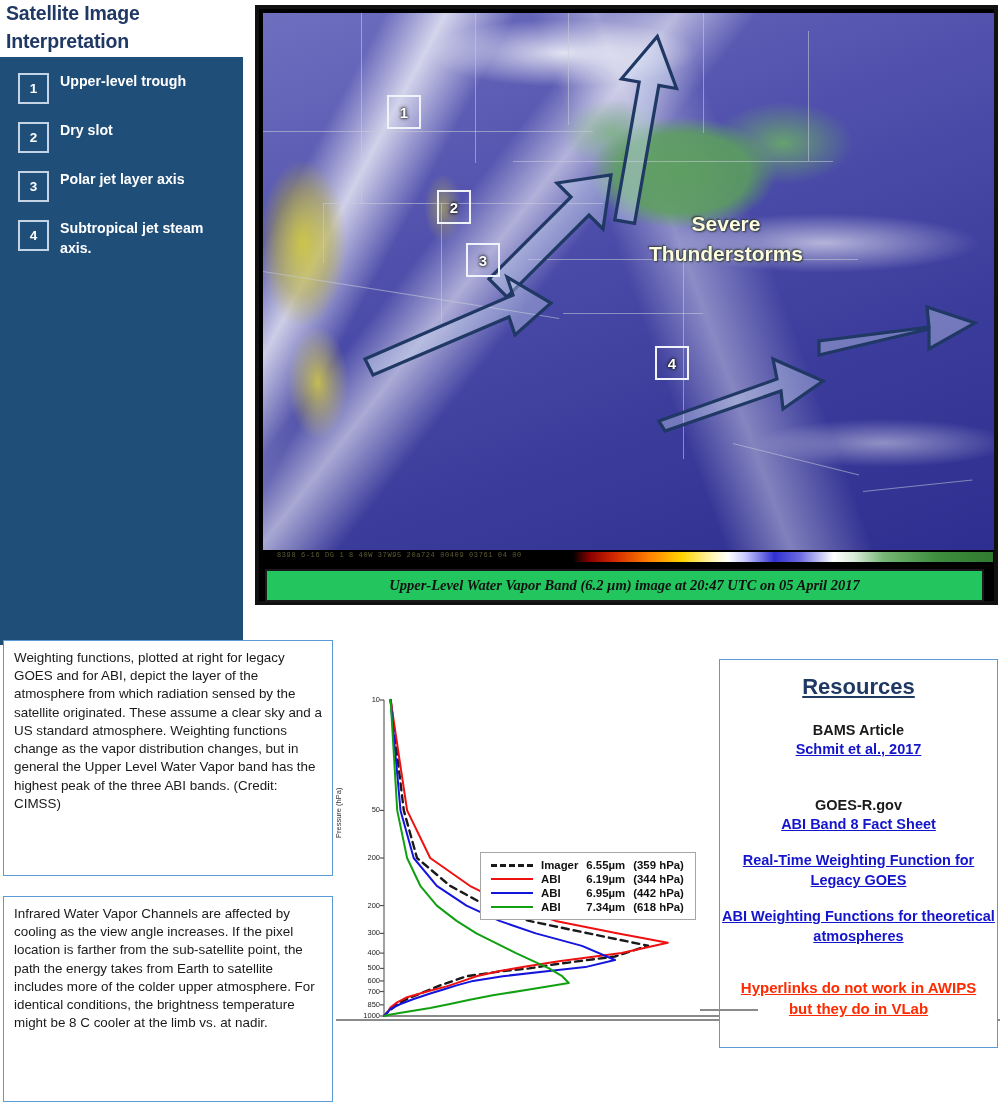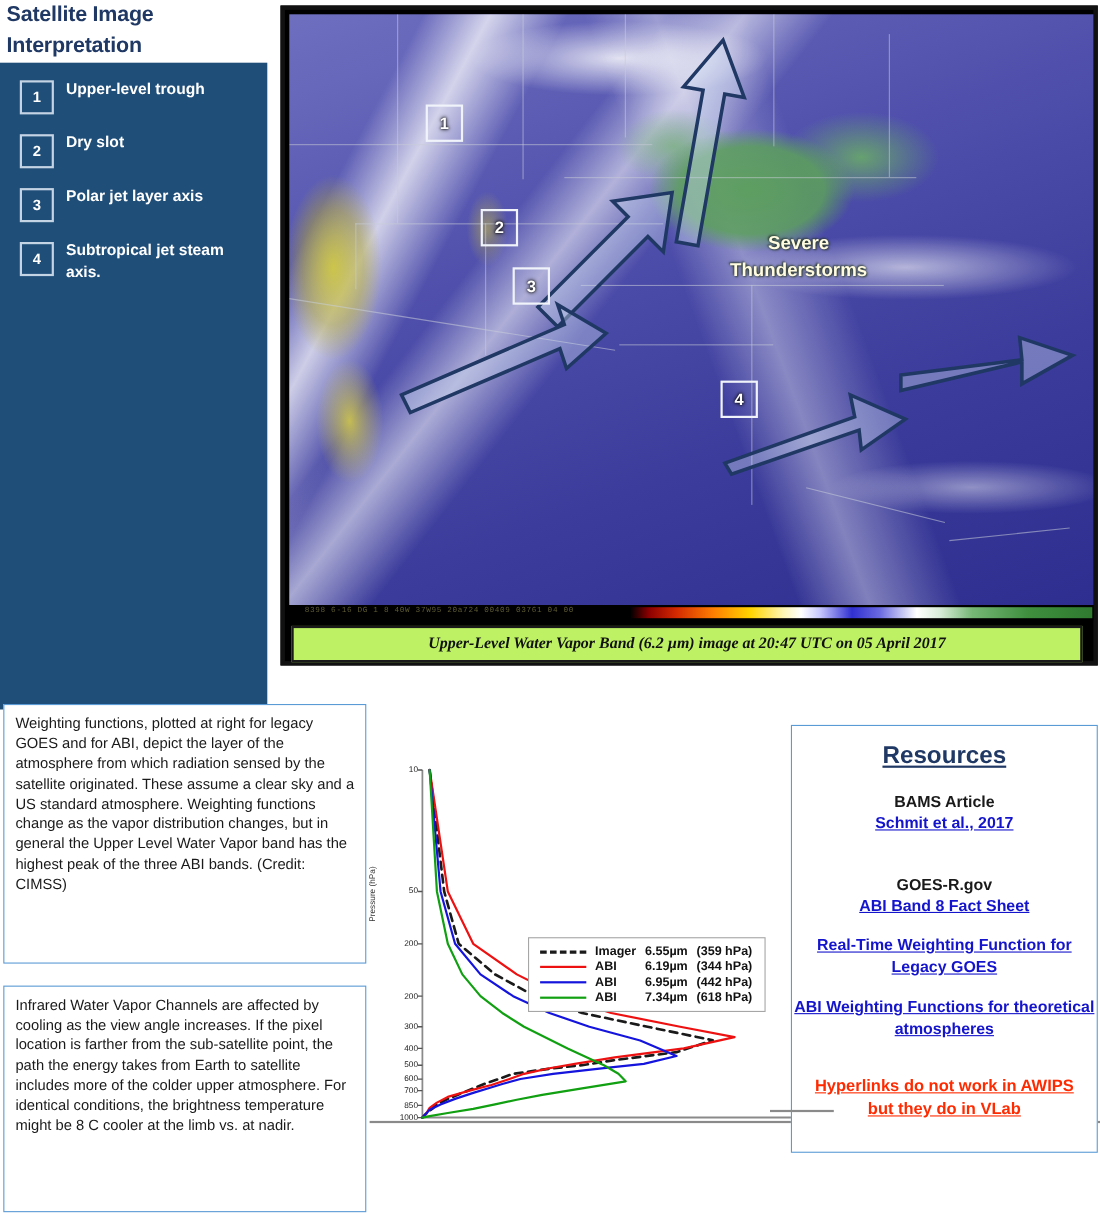--- a/index.html
+++ b/index.html
@@ -74,21 +74,21 @@
   .sat-badge {
     position: absolute; width: 34px; height: 34px;
     border: 2.5px solid #f0f4fa; color: #ffffff;
     font-size: 15px; font-weight: bold;
     display: flex; align-items: center; justify-content: center;
     text-shadow: 0 0 4px #000, 0 0 2px #000;
     background: transparent;
   }
   #severe-label {
     position: absolute; left: 378px; top: 196px; width: 170px;
-    text-align: center; color: #fffbe0; font-size: 17px; font-weight: bold;
+    text-align: center; color: #fffbe0; font-size: 21px; font-weight: bold;
     line-height: 1.45; text-shadow: 1px 1px 2px #2a3a2a, -1px -1px 2px #2a3a2a;
   }
   .arrow { position: absolute; }
   .arrow svg { display:block; overflow: visible; }
   #colorbar {
     position: absolute; left: 4px; top: 541px; width: 731px; height: 14px;
     background: #000;
   }
   #colorbar .bar {
     position: absolute; left: 310px; top: 2px; width: 420px; height: 10px;
@@ -97,21 +97,21 @@
       #fff6b0 33%, #ffffff 37%, #c8c8ff 41%, #3030d0 48%, #6a6ae0 54%,
       #ffffff 62%, #d8ecd8 67%, #76b776 74%, #3f8f3f 86%, #2f7a2f 100%);
   }
   #colorbar .cbtext {
     position: absolute; left: 14px; top: 1px;
     color: #6e6b3c; font-size: 7px; letter-spacing: .6px;
     font-family: "Liberation Mono", monospace; white-space: nowrap; opacity: .85;
   }
   #sat-caption {
     position: absolute; left: 6px; top: 560px; width: 719px; height: 33px;
-    background: #bef264; border: 2px solid #1a1a1a;
+    background: #22c55e; border: 2px solid #1a1a1a;
     display: flex; align-items: center; justify-content: center;
     font-size: 14.5px; font-weight: bold; font-style: italic; color: #111;
     font-family: "Liberation Serif", serif;
   }
 
   
   .textbox {
     position: absolute; background: #ffffff;
     border: 1.6px solid #5b9bd5;
     padding: 8px 10px;

